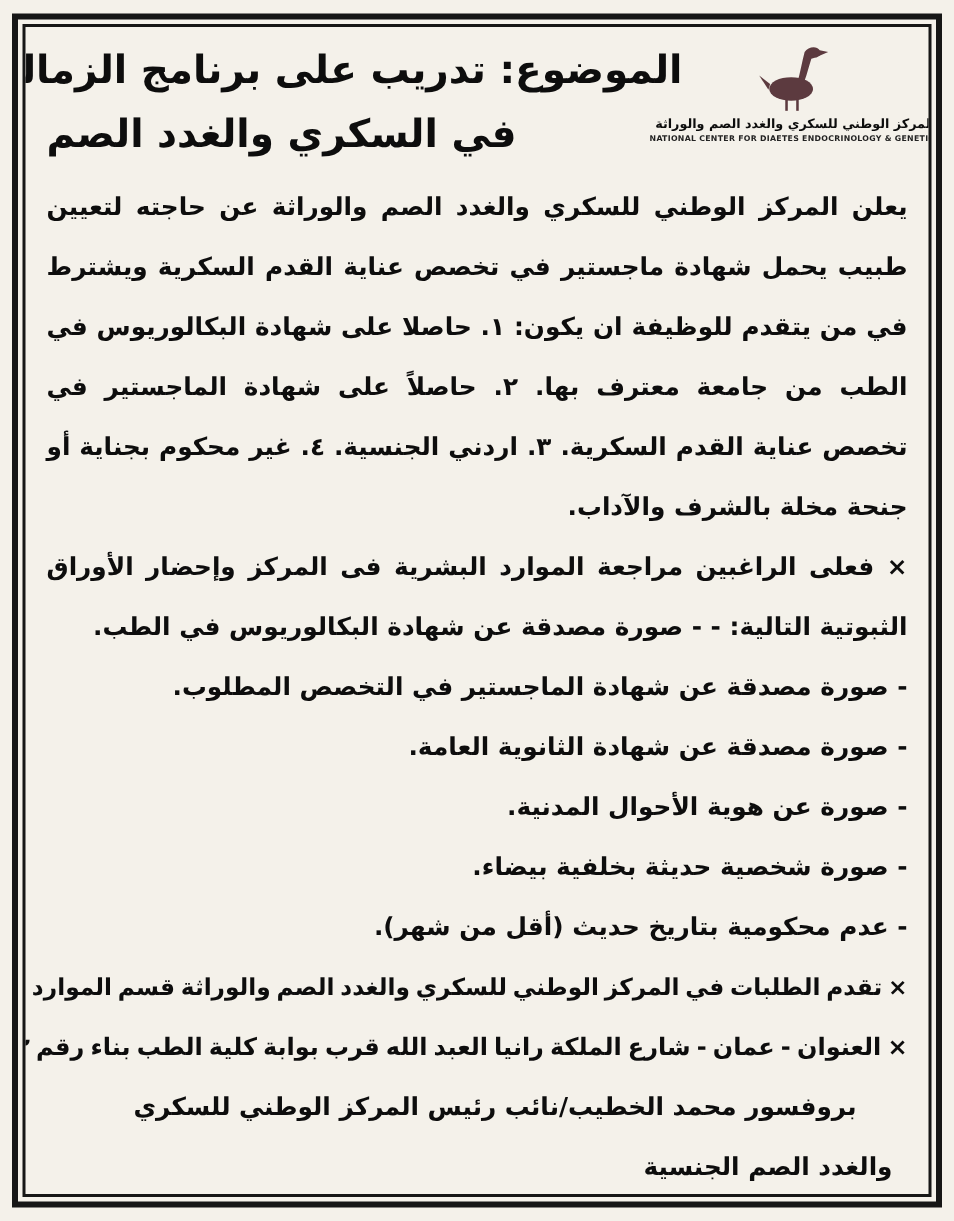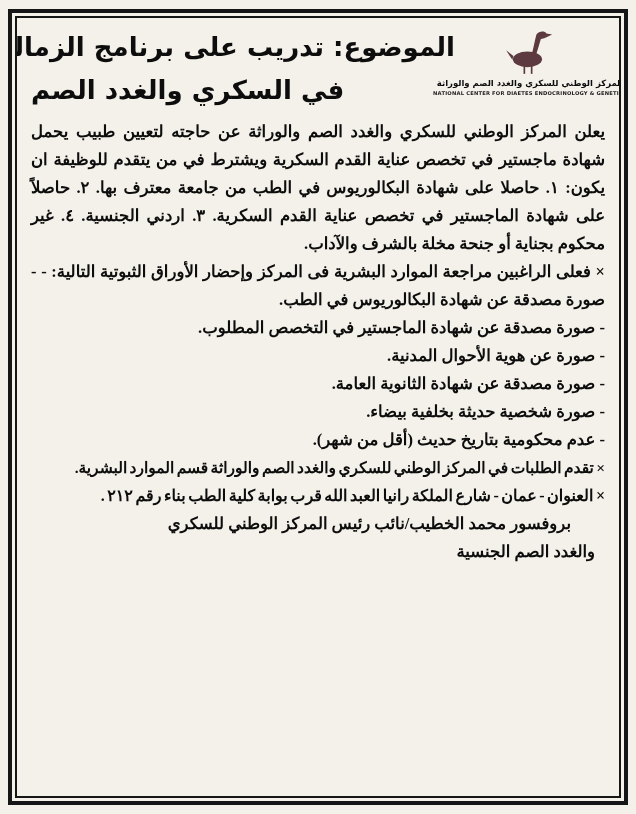--- a/index.html
+++ b/index.html
@@ -68,22 +68,21 @@
   .title2 {
     font-size: 26px;
     font-weight: bold;
     text-align: left;
     white-space: nowrap;
     line-height: 43px;
   }
   .content {
     font-size: 16.5px;
     font-weight: bold;
-    line-height: 28px;
-    font-family: Liberation Serif, serif;
+    line-height: 40px;
   }
   .para { text-align: justify; }
   .doc-line { text-align: right; }
   .oneline { white-space: nowrap; word-spacing: -1.5px; }
   .submission { font-size: 15.5px; }
   .address { font-size: 16px; }
   .signature { text-align: right; }
   .sig1 { padding-left: 0; padding-right: 34px; }
   .sig2 { padding-right: 10px; }
 </style>
@@ -115,22 +114,22 @@
         </div>
       </div>
 
       <div class="content">
         <div class="para">يعلن المركز الوطني للسكري والغدد الصم والوراثة عن حاجته لتعيين طبيب يحمل شهادة ماجستير في تخصص عناية القدم السكرية ويشترط في من يتقدم للوظيفة ان يكون: ١. حاصلا على شهادة البكالوريوس في الطب من جامعة معترف بها. ٢. حاصلاً على شهادة الماجستير في تخصص عناية القدم السكرية. ٣. اردني الجنسية. ٤. غير محكوم بجناية أو جنحة مخلة بالشرف والآداب.</div>
 
         <div class="para">× فعلى الراغبين مراجعة الموارد البشرية فى المركز وإحضار الأوراق الثبوتية التالية: - - صورة مصدقة عن شهادة البكالوريوس في الطب.</div>
 
         <div>
           <div class="doc-line">- صورة مصدقة عن شهادة الماجستير في التخصص المطلوب.</div>
+          <div class="doc-line">- صورة مصدقة عن شهادة الثانوية العامة.</div>
           <div class="doc-line">- صورة عن هوية الأحوال المدنية.</div>
-          <div class="doc-line">- صورة مصدقة عن شهادة الثانوية العامة.</div>
           <div class="doc-line">- صورة شخصية حديثة بخلفية بيضاء.</div>
           <div class="doc-line">- عدم محكومية بتاريخ حديث (أقل من شهر).</div>
         </div>
 
         <div class="oneline submission">× تقدم الطلبات في المركز الوطني للسكري والغدد الصم والوراثة قسم الموارد البشرية.</div>
 
         <div class="oneline address">× العنوان - عمان - شارع الملكة رانيا العبد الله قرب بوابة كلية الطب بناء رقم ٢١٢ .</div>
 
 
         <div class="signature">

